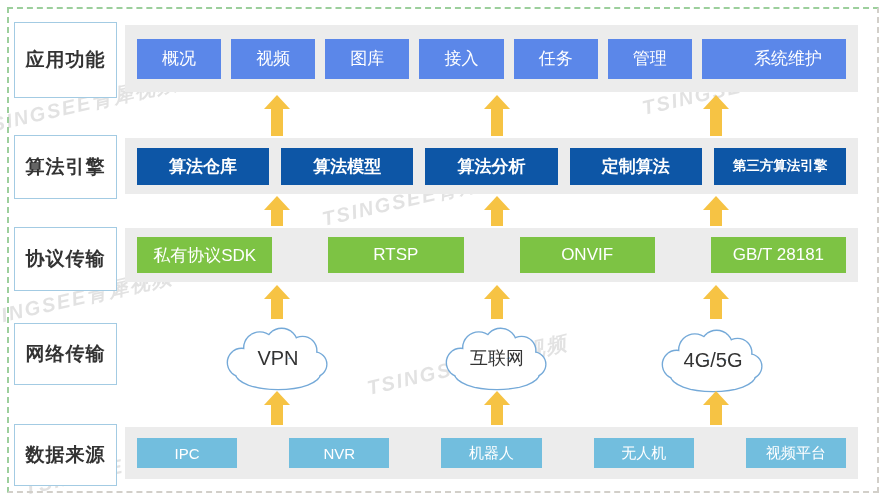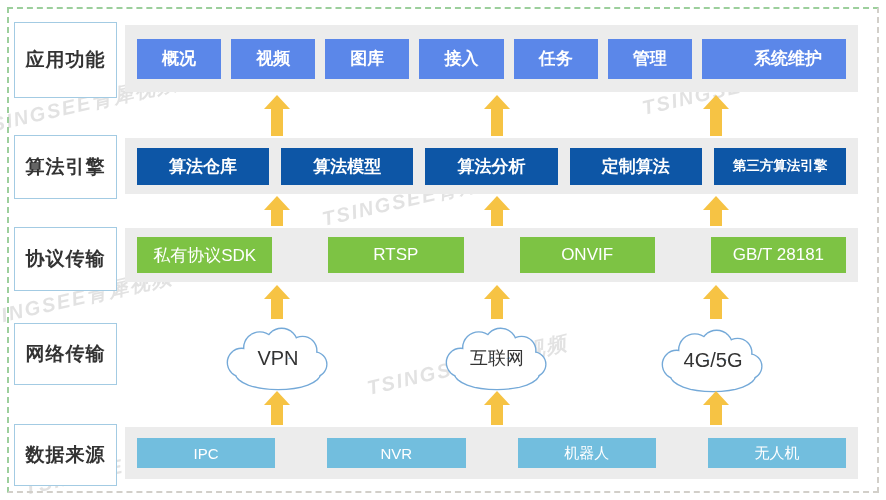--- a/index.html
+++ b/index.html
@@ -7,21 +7,21 @@
   .stage{position:relative;width:886px;height:500px;background:#fff;overflow:hidden;}
   .frame{position:absolute;inset:7px;pointer-events:none;
     border-top:2px dashed #9ccf9c;border-left:2px dashed #9ccf9c;
     border-right:2px dashed #d2cfc9;border-bottom:2px dashed #d2cfc9;}
   .lbl{position:absolute;left:14px;width:101px;background:#fff;border:1px solid #a3cbe3;
     display:flex;align-items:center;justify-content:center;
     font-size:19px;font-weight:bold;color:#333;letter-spacing:1px;}
   .band{position:absolute;left:125px;width:733px;background:#ececec;
     display:flex;align-items:center;padding:0 12px;box-sizing:border-box;}
   .btn{display:flex;align-items:center;justify-content:center;color:#fff;white-space:nowrap;}
-  .row1{gap:10px;font-weight:bold;} .row1 .btn{flex:1;height:40px;background:#5b87e9;font-size:17px;}
+  .row1{gap:10px;} .row1 .btn{flex:1;height:40px;background:#5b87e9;font-size:17px;}
   .row1 .wide{flex:1.38;padding-left:28px;}
   .row2{gap:12px;} .row2 .btn{flex:1;height:37px;background:#0d56a6;font-size:17px;font-weight:600;}
   .row2 .small{font-size:13.5px;}
   .row3{gap:56px;} .row3 .btn{flex:1;height:36px;background:#7dc344;font-size:17px;}
   .row5{gap:52px;} .row5 .btn{flex:1;height:30px;background:#72bede;font-size:15px;}
   .arrow{position:absolute;width:26px;}
   .arrow::before{content:"";position:absolute;top:0;left:0;width:0;height:0;
     border-left:13px solid transparent;border-right:13px solid transparent;
     border-bottom:14px solid #f6c344;}
   .arrow::after{content:"";position:absolute;top:13px;bottom:0;left:7px;width:12px;background:#f6c344;}
@@ -139,20 +139,21 @@
       </g>
     </svg>
     <span>4G/5G</span>
   </div>
 
   <div class="band row5" style="top:427px;height:52px;">
     <div class="btn">IPC</div>
     <div class="btn">NVR</div>
     <div class="btn">机器人</div>
     <div class="btn">无人机</div>
+    <div class="btn">视频平台</div>
   </div>
 
   <div class="arrow" style="left:264px;top:95px;height:41px;"></div>
   <div class="arrow" style="left:484px;top:95px;height:41px;"></div>
   <div class="arrow" style="left:703px;top:95px;height:41px;"></div>
 
   <div class="arrow" style="left:264px;top:196px;height:30px;"></div>
   <div class="arrow" style="left:484px;top:196px;height:30px;"></div>
   <div class="arrow" style="left:703px;top:196px;height:30px;"></div>
 

